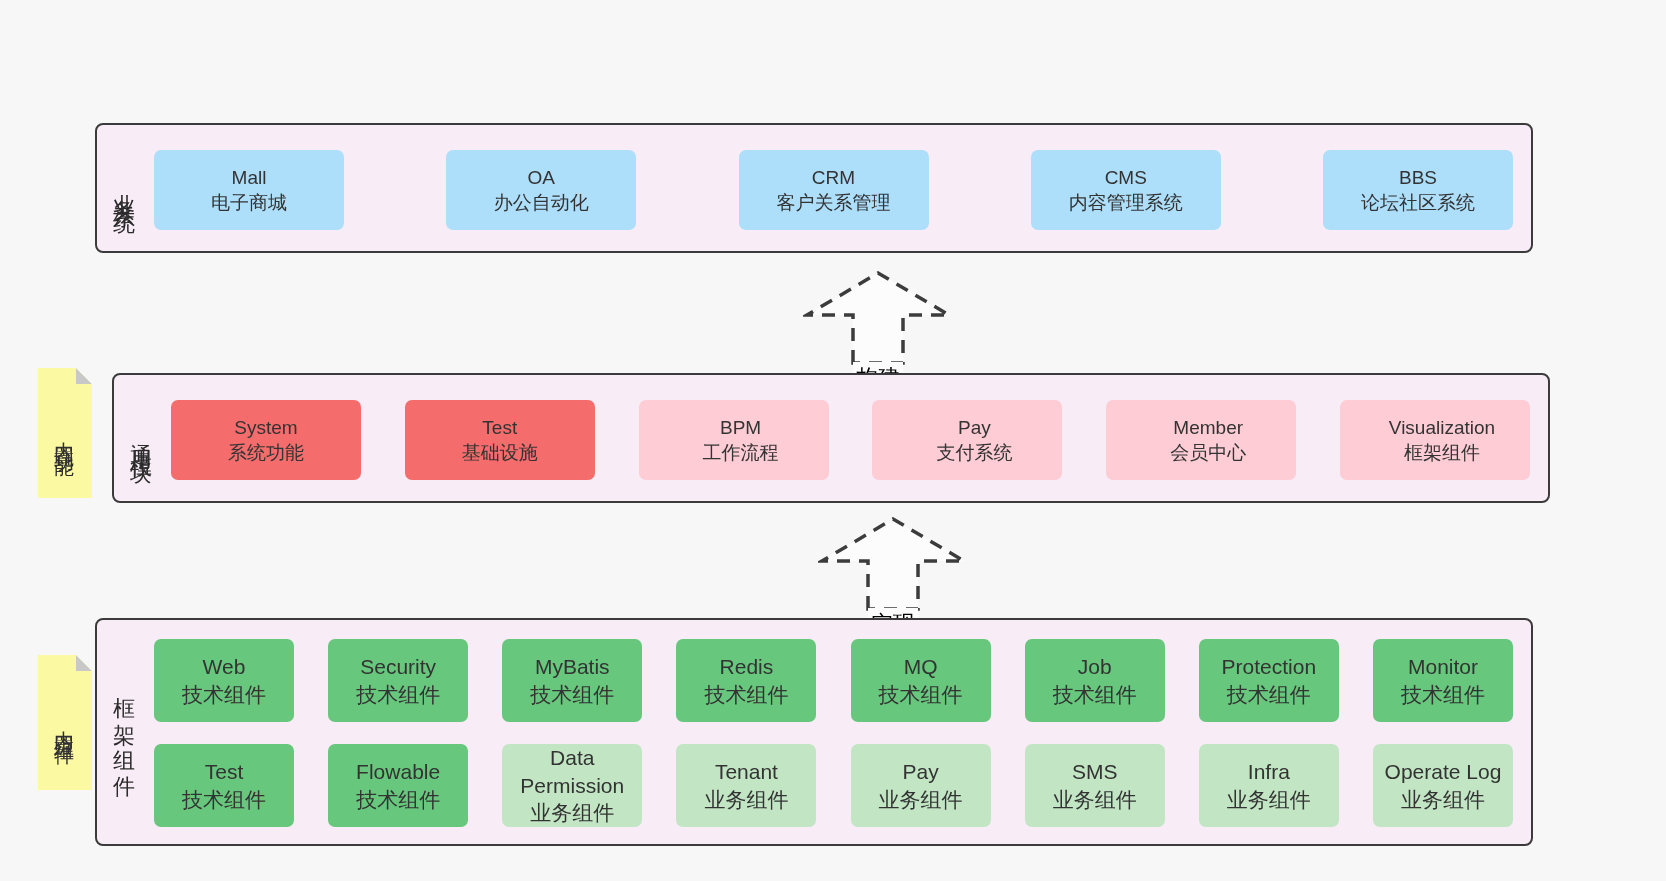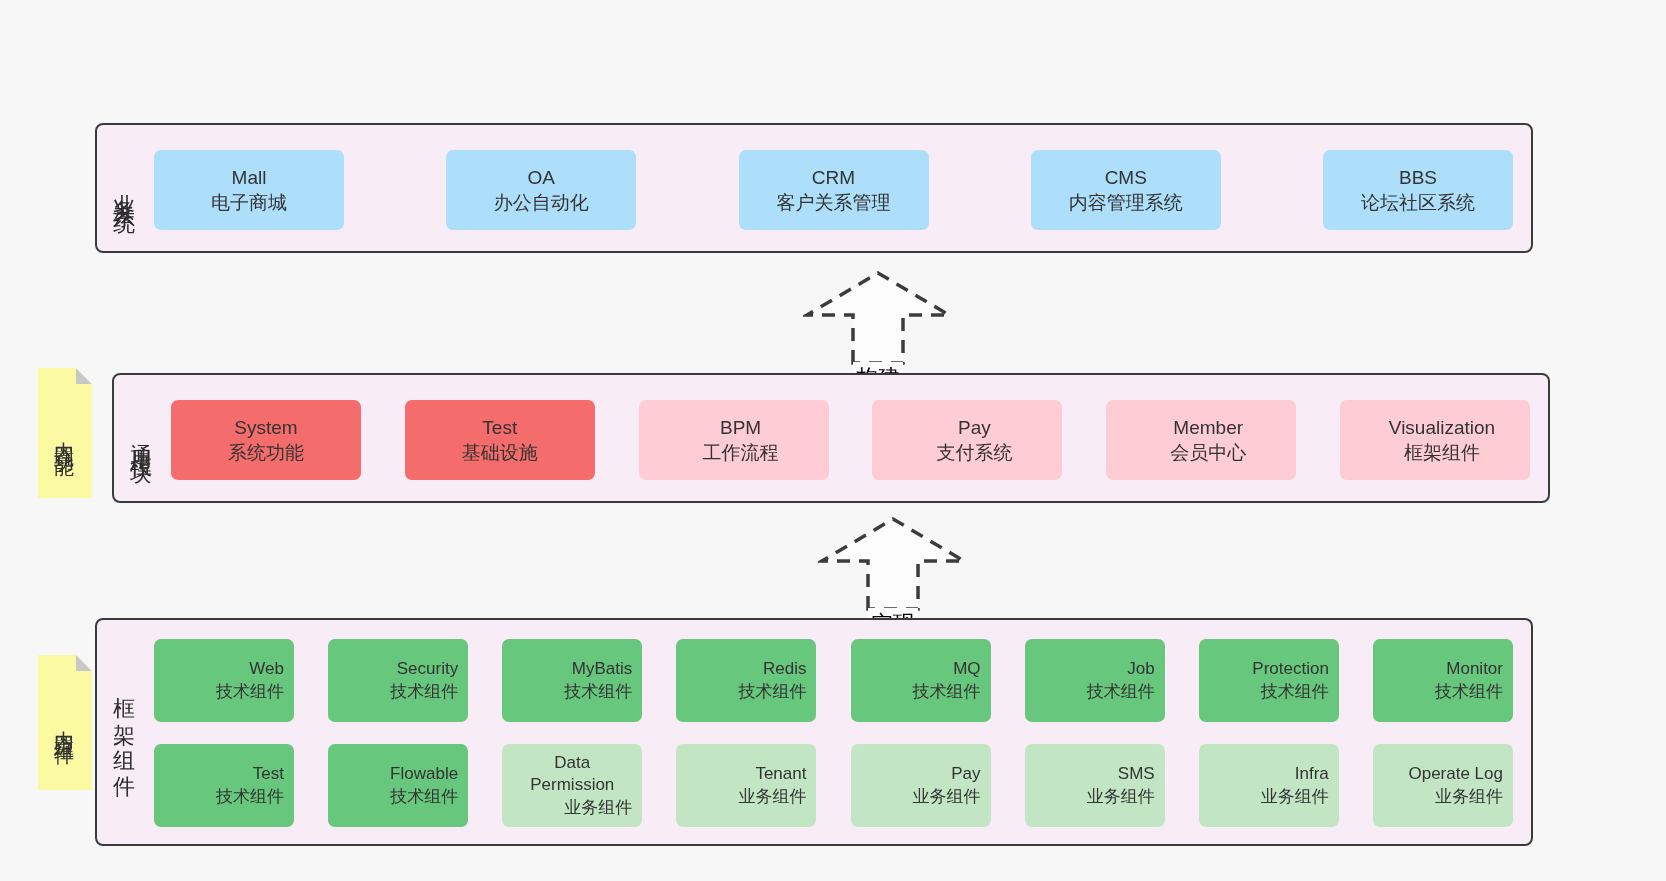--- a/index.html
+++ b/index.html
@@ -24,21 +24,21 @@
     display:flex;align-items:center;justify-content:center;
     font-size:22px;color:#2b2b2b;letter-spacing:6px;
   }
   .layer3 .layer-label{letter-spacing:26px;}
   
   .row{position:absolute;left:57px;right:18px;display:flex;justify-content:space-between;}
   .row6{top:25px;}
   .row6 .box{width:190px;height:80px;font-size:19px;}
   .rowA{top:19px;}
   .rowB{top:124px;}
-  .rowA .box,.rowB .box{width:140px;height:83px;font-size:17px;align-items:flex-end;}
+  .rowA .box,.rowB .box{width:140px;height:83px;font-size:21px;}
   .box{
     border-radius:7px;display:flex;flex-direction:column;
     align-items:center;justify-content:center;text-align:center;
     line-height:1.32;box-sizing:border-box;padding:2px 10px;
     color:#333;
   }
   .t-blue{background:#addffb;}
   .t-red{background:#f56c6c;}
   .t-pink{background:#fdccd5;padding-left:24px;}
   .t-green{background:#67c77c;}

